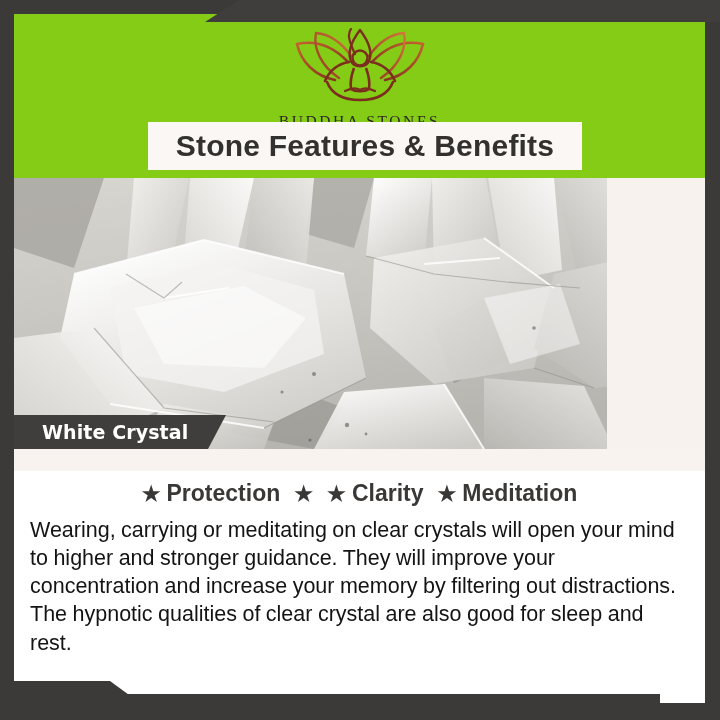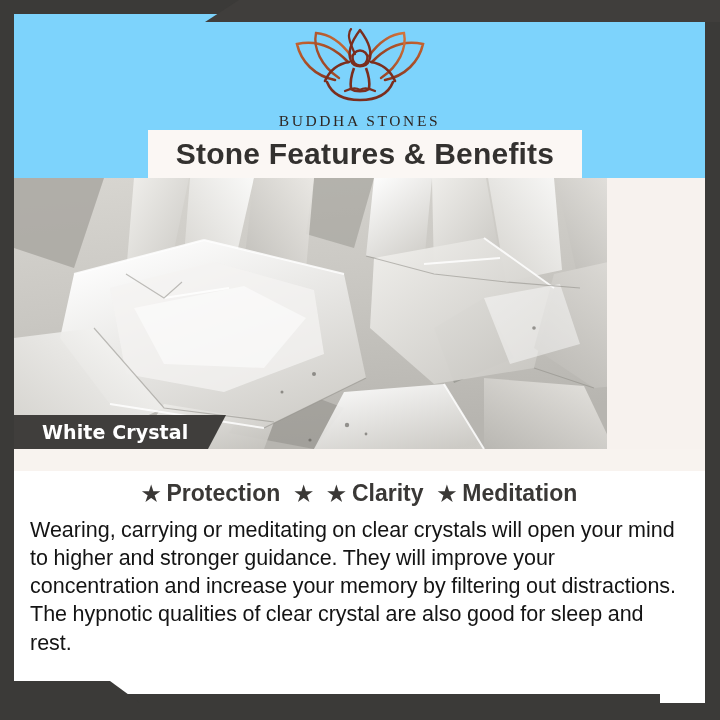--- a/index.html
+++ b/index.html
@@ -28,32 +28,32 @@
     position:absolute;left:0;bottom:0;width:660px;height:26px;
     background:#3b3a38;
   }
   .corner-bl-notch{
     position:absolute;left:0;bottom:17px;width:140px;height:22px;
     background:#3b3a38;
     clip-path:polygon(0 0,110px 0,140px 100%,0 100%);
   }
 
   
-  .header{position:absolute;left:0;top:0;width:691px;height:164px;background:#7dd3fc;}
+  .header{position:absolute;left:0;top:0;width:691px;height:164px;background:#84cc16;}
   .logo-wrap{position:absolute;left:0;right:0;top:14px;text-align:center;}
   .lotus{display:inline-block;}
   .brand{
     margin-top:2px;text-align:center;
     font-family:"Liberation Serif", serif;
     font-size:15.5px;letter-spacing:2.6px;color:#2e2622;font-weight:400;
   }
 
   
   .title-panel{
-    position:absolute;left:134px;top:116px;width:434px;height:48px;
+    position:absolute;left:134px;top:108px;width:434px;height:48px;
     background:#fbf7f4;
   }
   .title{
     position:absolute;left:0;right:0;top:50%;transform:translateY(-50%);
     text-align:center;
     font-family:"Liberation Sans Narrow","Liberation Sans",sans-serif;
     font-size:30px;font-weight:bold;color:#33312f;letter-spacing:.2px;
     transform-origin:center;
   }
 

